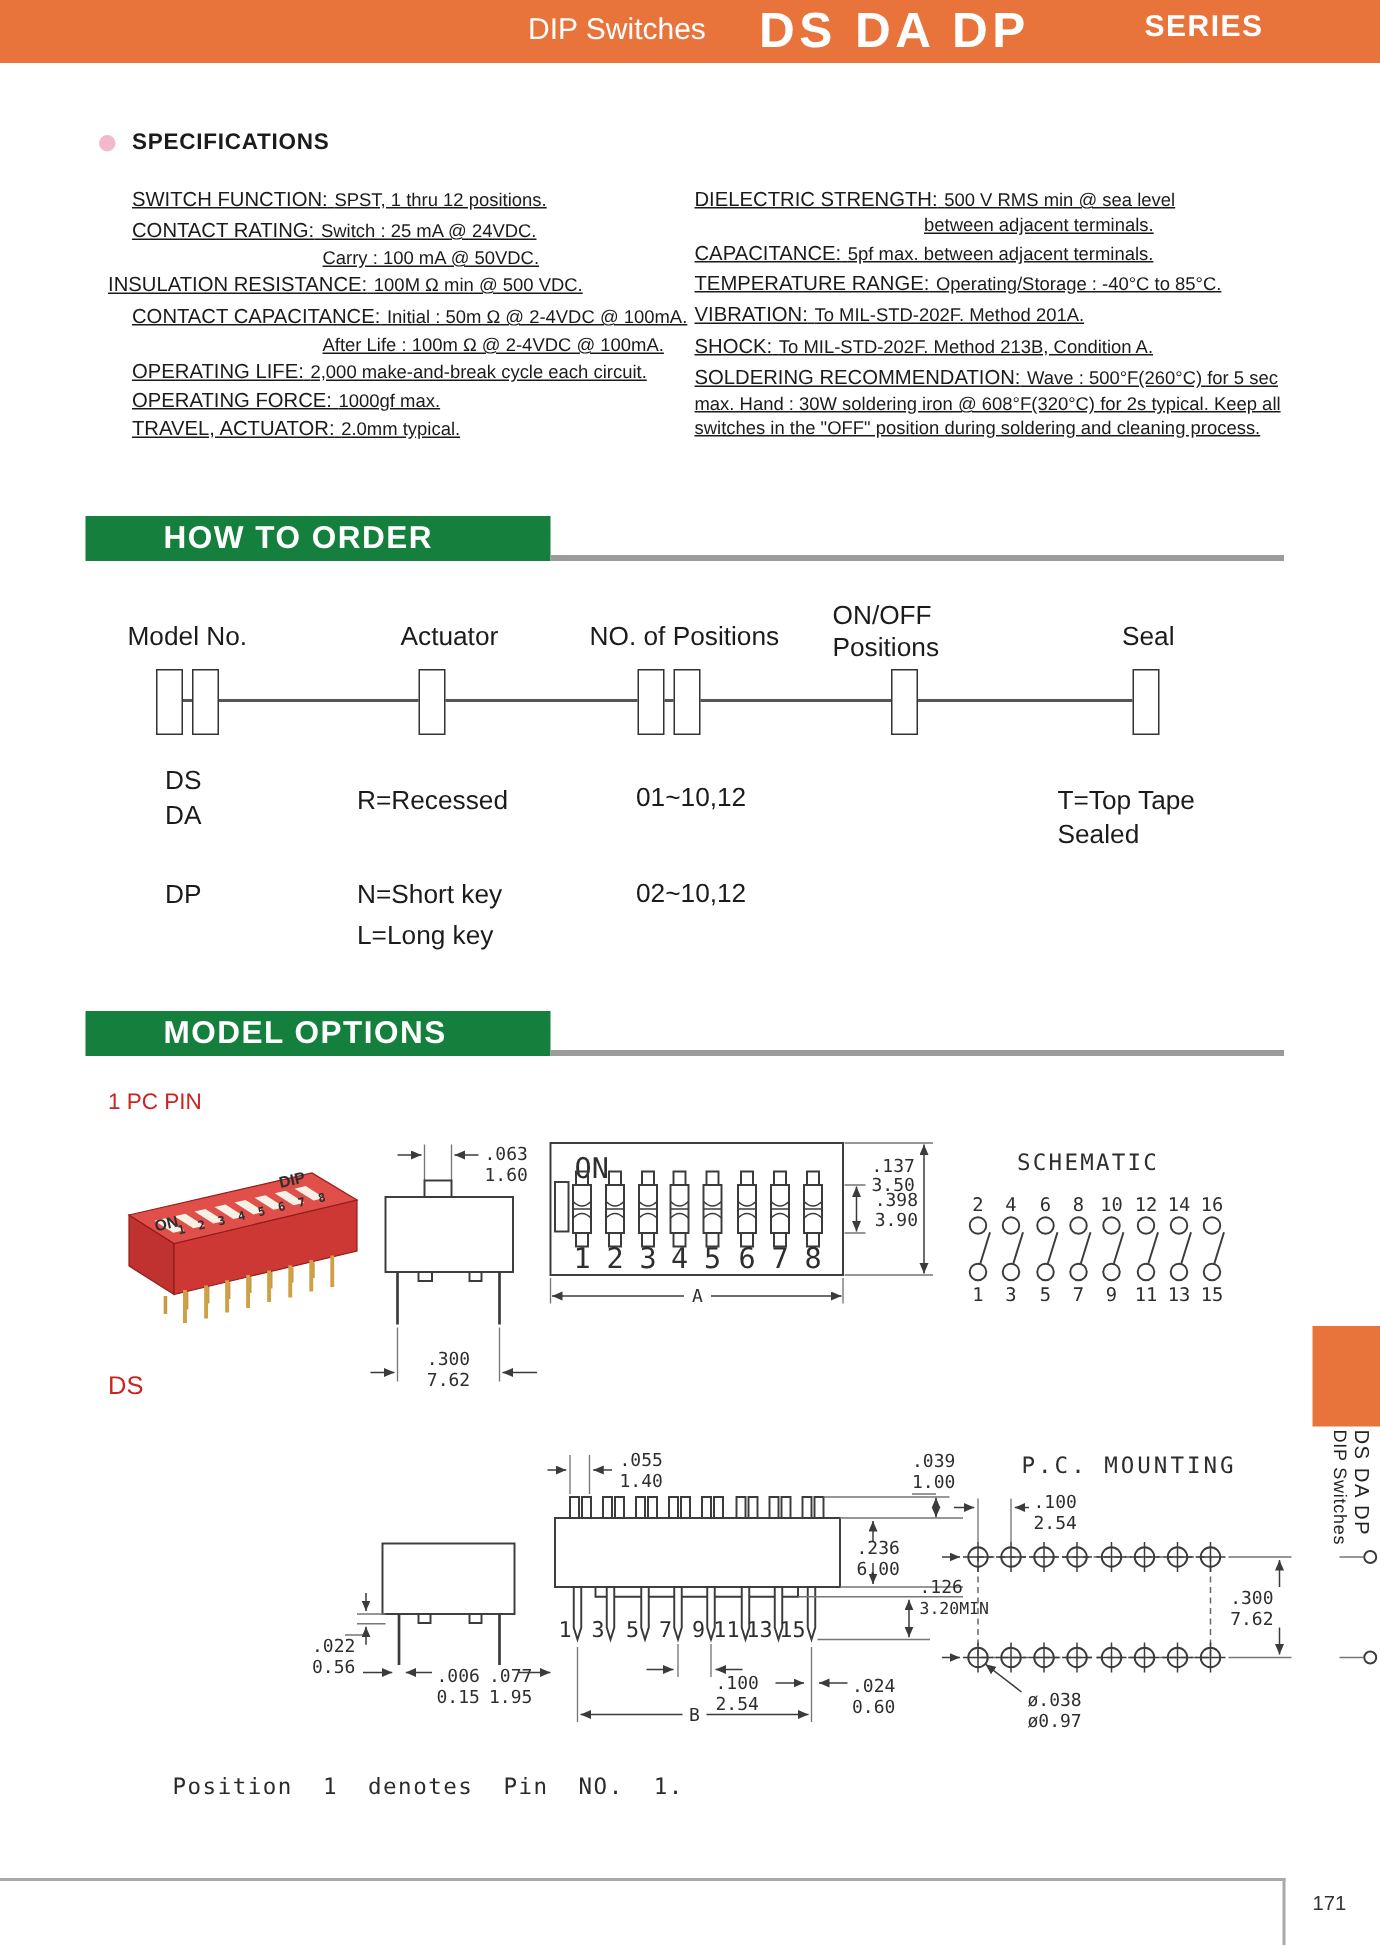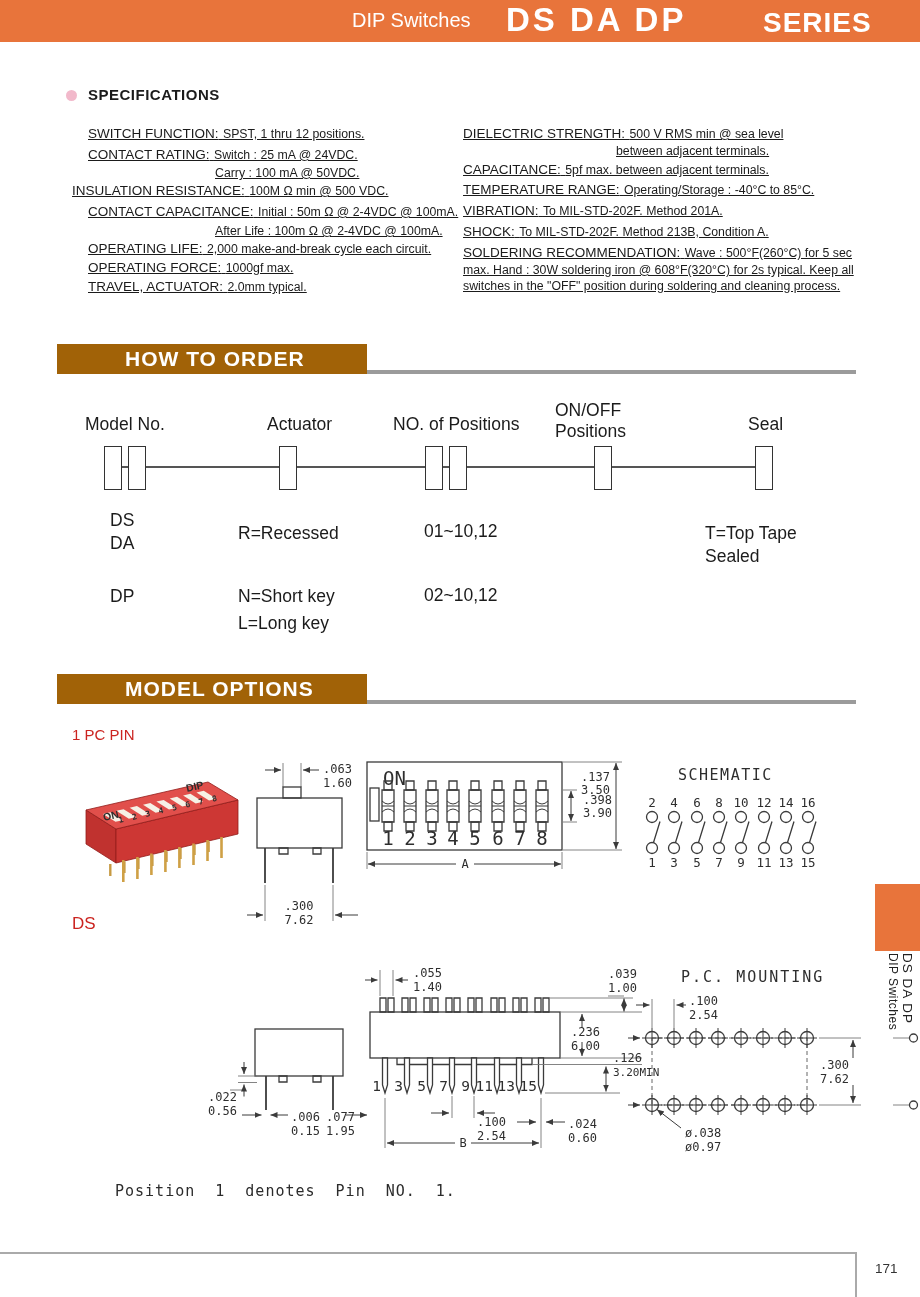--- a/index.html
+++ b/index.html
@@ -3,30 +3,30 @@
 <meta charset="utf-8">
 <style>
   html,body{margin:0;padding:0;background:#fff;}
   #page{position:relative;width:920px;height:1297px;background:#fff;overflow:hidden;
         font-family:"Liberation Sans",sans-serif;color:#1b1b1b;}
   .abs{position:absolute;}
   
   .hdr{left:0;top:0;width:920px;height:42px;background:#E8743B;}
   .hdr-sub{left:352px;top:9px;font-size:20px;color:#fff;}
   .hdr-title{left:506px;top:1px;font-size:33px;font-weight:bold;color:#fff;letter-spacing:3px;}
-  .hdr-series{left:763px;top:7px;font-size:28px;font-weight:bold;color:#fff;letter-spacing:1px;}
+  .hdr-series{left:763px;top:7px;font-size:20px;font-weight:bold;color:#fff;letter-spacing:1px;}
   
   .spec-bullet{left:66px;top:90px;width:11px;height:11px;border-radius:50%;background:#F2B9CB;}
   .spec-head{left:88px;top:86px;font-size:15px;font-weight:bold;letter-spacing:.5px;text-align:center;}
   .spec-line{white-space:nowrap;text-decoration:underline;}
   .sl{font-size:13.5px;}
   .sv{font-size:12.3px;}
   
-  .banner{width:310px;height:30px;background:#a16207;color:#fff;font-size:21px;font-weight:bold;
-          letter-spacing:1px;line-height:30px;padding-left:68px;box-sizing:border-box;}
+  .banner{width:310px;height:30px;background:#15803d;color:#fff;font-size:21px;font-weight:bold;
+          letter-spacing:1px;line-height:30px;padding-left:52px;box-sizing:border-box;}
   .banner-ext{width:489px;height:4px;background:#9b9b9b;}
   .olabel{font-size:17.5px;}
   .obox{width:16px;height:42px;border:1.6px solid #333;background:#fff;}
   .oline{height:2px;background:#555;}
   .red{color:#cb2420;}
   
   svg text{font-family:"DejaVu Sans Mono","Liberation Mono",monospace;fill:#2e2e2e;}
   .ln{stroke:#3b3b3b;stroke-width:1.3;fill:none;}
   .lw{stroke:#3b3b3b;stroke-width:1.3;fill:#fff;}
   .tn{stroke:#767676;stroke-width:.9;fill:none;}

